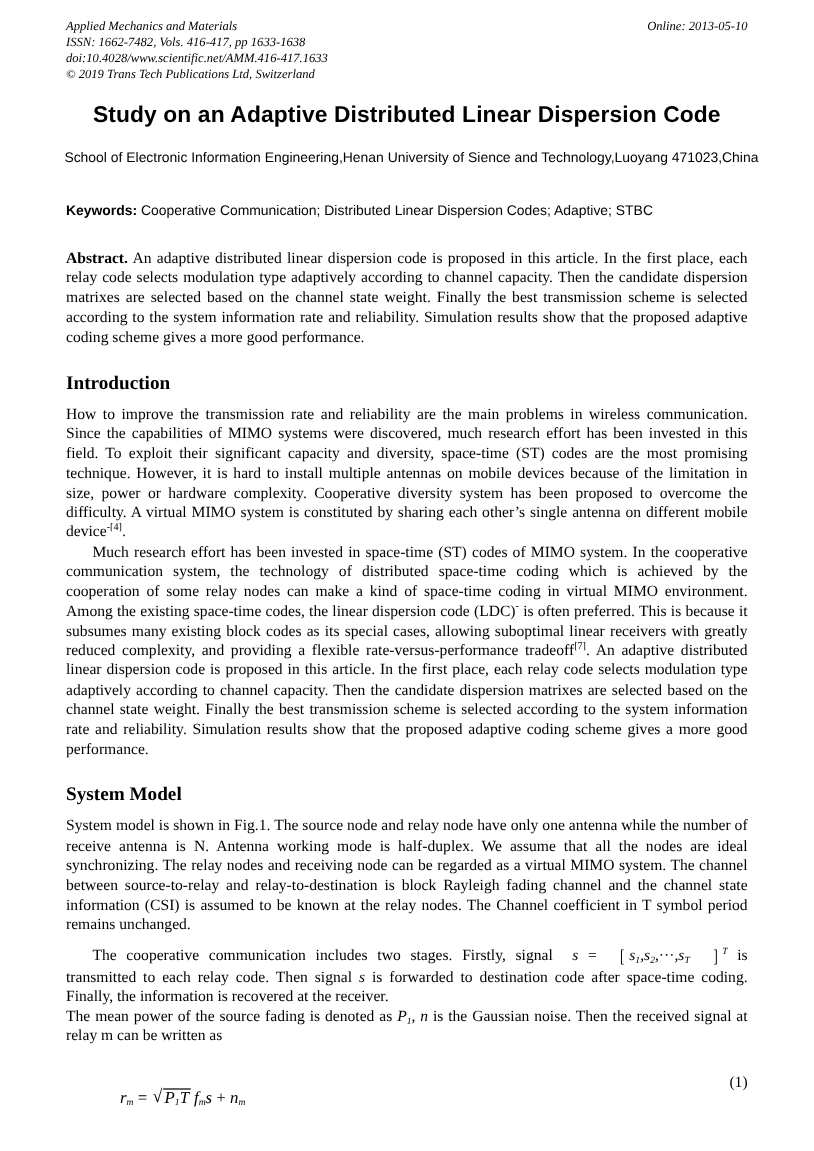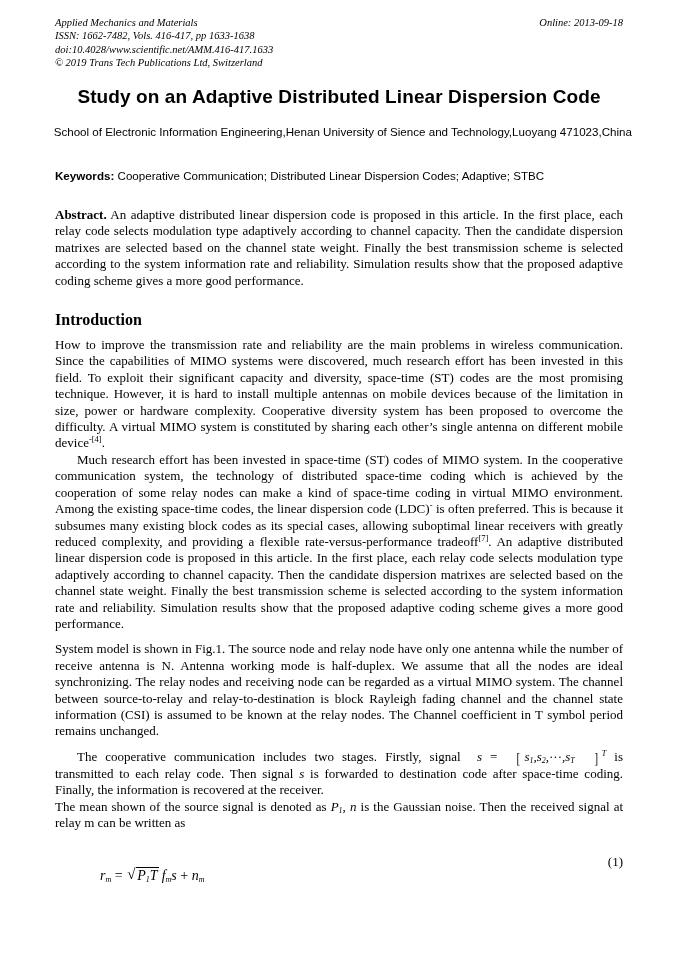--- a/index.html
+++ b/index.html
@@ -189,21 +189,21 @@
 </head>
 <body>
 
 <div class="page">
 
   <div class="journal-header">
     <div class="jh-line">Applied Mechanics and Materials</div>
     <div class="jh-line">ISSN: 1662-7482, Vols. 416-417, pp 1633-1638</div>
     <div class="jh-line">doi:10.4028/www.scientific.net/AMM.416-417.1633</div>
     <div class="jh-line">© 2019 Trans Tech Publications Ltd, Switzerland</div>
-    <div class="online-date">Online: 2013-09-18</div>
+    <div class="online-date">Online: 2013-05-10</div>
   </div>
 
   <h1 class="paper-title">Study on an Adaptive Distributed Linear Dispersion Code</h1>
   <div class="affiliation">School of Electronic Information Engineering,Henan University of Sience and Technology,Luoyang 471023,China</div>
 
   <div class="keywords">
     <span class="kw-label">Keywords:</span>
     <span>Cooperative Communication; Distributed Linear Dispersion Codes; Adaptive; STBC</span>
   </div>
 
@@ -211,25 +211,26 @@
     <span class="ab-label">Abstract.</span>
     <span>An adaptive distributed linear dispersion code is proposed in this article. In the first place, each relay code selects modulation type adaptively according to channel capacity. Then the candidate dispersion matrixes are selected based on the channel state weight. Finally the best transmission scheme is selected according to the system information rate and reliability. Simulation results show that the proposed adaptive coding scheme gives a more good performance.</span>
   </div>
 
   <div class="section-heading">Introduction</div>
 
   <p class="body-par"><span>How to improve the transmission rate and reliability are the main problems in wireless communication. Since the capabilities of MIMO systems were discovered, much research effort has been invested in this field. To exploit their significant capacity and diversity, space-time (ST) codes are the most promising technique. However, it is hard to install multiple antennas on mobile devices because of the limitation in size, power or hardware complexity. Cooperative diversity system has been proposed to overcome the difficulty. A virtual MIMO system is constituted by sharing each other’s single antenna on different mobile device</span><span class="tiny-mark">-</span><sup class="cite">[4]</sup><span>.</span></p>
 
   <p class="body-par tight indent"><span>Much research effort has been invested in space-time (ST) codes of MIMO system. In the cooperative communication system, the technology of distributed space-time coding which is achieved by the cooperation of some relay nodes can make a kind of space-time coding in virtual MIMO environment.   Among the existing space-time codes, the linear dispersion code (LDC)</span><span class="tiny-mark">-</span><span> is often preferred. This is because it subsumes many existing block codes as its special cases, allowing suboptimal linear receivers with greatly reduced complexity, and providing a flexible rate-versus-performance tradeoff</span><sup class="cite">[7]</sup><span>. An adaptive distributed linear dispersion code is proposed in this article. In the first place, each relay code selects modulation type adaptively according to channel capacity. Then the candidate dispersion matrixes are selected based on the channel state weight. Finally the best transmission scheme is selected according to the system information rate and reliability. Simulation results show that the proposed adaptive coding scheme gives a more good performance.</span></p>
 
+  <div class="section-heading">System Model</div>
 
   <p class="body-par">System model is shown in Fig.1. The source node and relay node have only one antenna while the number of receive antenna is N. Antenna working mode is half-duplex. We assume that all the nodes are ideal synchronizing. The relay nodes and receiving node can be regarded as a virtual MIMO system. The channel between source-to-relay and relay-to-destination is block Rayleigh fading channel and the channel state information (CSI) is assumed to be known at the relay nodes. The Channel coefficient in T symbol period remains unchanged.</p>
 
   <p class="body-par indent"><span>The cooperative communication includes two stages. Firstly, signal</span>&nbsp; <span class="math">s <span class="op">=</span><span class="brk">[</span>s<sub>1</sub>,s<sub>2</sub>,<span class="op">···</span>,s<sub>T</sub><span class="brk">]</span><sup>T</sup></span> <span>is transmitted to each relay code. Then signal</span> <span class="math">s</span> <span>is forwarded to destination code after space-time coding. Finally, the information is recovered at the receiver.</span></p>
 
-  <p class="body-par tight"><span>The mean shown of the source signal is denoted as</span> <span class="math">P<sub>1</sub></span><span>,</span> <span class="math">n</span> <span>is the Gaussian noise. Then the received signal at relay m can be written as</span></p>
+  <p class="body-par tight"><span>The mean power of the source fading is denoted as</span> <span class="math">P<sub>1</sub></span><span>,</span> <span class="math">n</span> <span>is the Gaussian noise. Then the received signal at relay m can be written as</span></p>
 
   <div class="equation-row">
     <span class="equation-body math">r<sub>m</sub> <span class="op">=</span> <span class="sqrt"><span class="radicand">P<sub>1</sub>T</span></span> f<sub>m</sub>s <span class="op">+</span> n<sub>m</sub></span>
     <span class="equation-number">(1)</span>
   </div>
 
 </div>
 
 </body></html>

